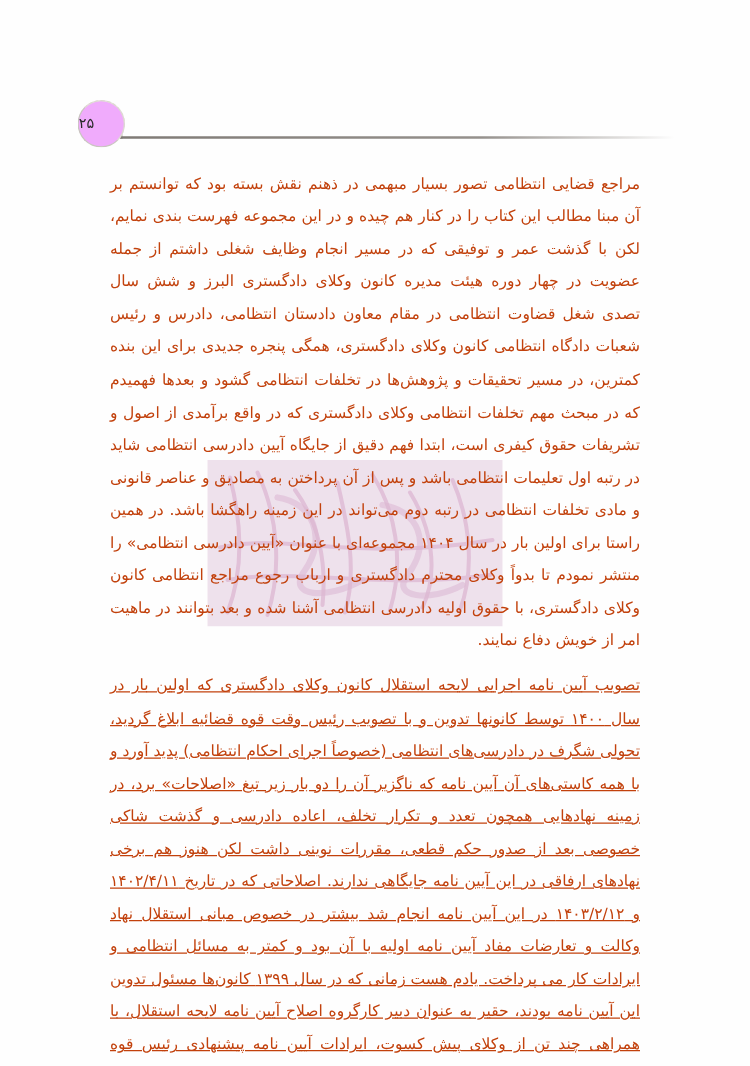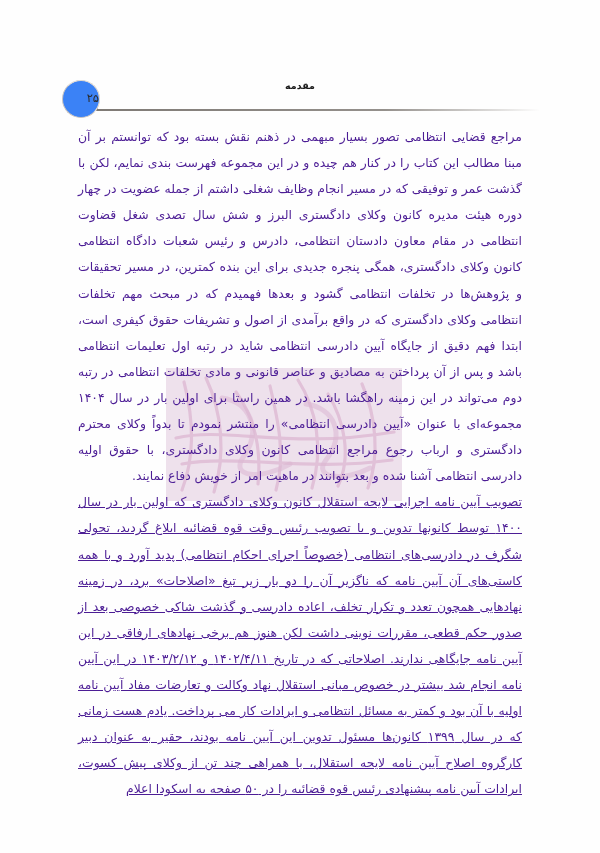--- a/index.html
+++ b/index.html
@@ -37,22 +37,22 @@
     top: 2px;
     width: 38px;
     height: 38px;
     border-radius: 50%;
     border: 1px solid #c9c4c0;
     border-top-color: #e3ded9;
     border-right-color: #ded9d4;
     box-sizing: border-box;
     display: flex;
     align-items: center;
-    justify-content: flex-start;
-    background: #3b82f6;
+    justify-content: flex-end;
+    background: #f0abfc;
     z-index: 3;
   }
   .folio-circle::before {
     content: "";
     position: absolute;
     left: -1px;
     top: -1px;
     width: 38px;
     height: 38px;
     border-radius: 50%;
@@ -124,24 +124,24 @@
   
   .content {
     position: absolute;
     left: 78px;
     top: 124px;
     width: 444px;
     z-index: 2;
   }
 
   .para {
-    margin: 0;
+    margin: 10px;
     font-size: 12.4px;
     line-height: 26.1px;
-    color: #4c1d95;
+    color: #c2410c;
     text-align: justify;
     text-align-last: right;
     direction: rtl;
     font-family: "DejaVu Sans", "Liberation Sans", sans-serif;
   }
   .para + .para {
     margin-top: 0;
     text-decoration: underline;
   }
   .para.last {
@@ -172,21 +172,20 @@
       </g>
     </svg>
   </div>
 
   <div class="page-header">
     <div class="header-rule"></div>
     <div class="header-rule-cap"></div>
     <div class="folio-circle">
       <span class="folio-number">۲۵</span>
     </div>
-    <div class="header-title">مقدمه</div>
   </div>
 
   <div class="content">
     <p class="para">مراجع قضایی انتظامی تصور بسیار مبهمی در ذهنم نقش بسته بود که توانستم بر آن مبنا مطالب این کتاب را در کنار هم چیده و در این مجموعه فهرست بندی نمایم، لکن با گذشت عمر و توفیقی که در مسیر انجام وظایف شغلی داشتم از جمله عضویت در چهار دوره هیئت مدیره کانون وکلای دادگستری البرز و شش سال تصدی شغل قضاوت انتظامی در مقام معاون دادستان انتظامی، دادرس و رئیس شعبات دادگاه انتظامی کانون وکلای دادگستری، همگی پنجره جدیدی برای این بنده کمترین، در مسیر تحقیقات و پژوهش‌ها در تخلفات انتظامی گشود و بعدها فهمیدم که در مبحث مهم تخلفات انتظامی وکلای دادگستری که در واقع برآمدی از اصول و تشریفات حقوق کیفری است، ابتدا فهم دقیق از جایگاه آیین دادرسی انتظامی شاید در رتبه اول تعلیمات انتظامی باشد و پس از آن پرداختن به مصادیق و عناصر قانونی و مادی تخلفات انتظامی در رتبه دوم می‌تواند در این زمینه راهگشا باشد. در همین راستا برای اولین بار در سال ۱۴۰۴ مجموعه‌ای با عنوان «آیین دادرسی انتظامی» را منتشر نمودم تا بدواً وکلای محترم دادگستری و ارباب رجوع مراجع انتظامی کانون وکلای دادگستری، با حقوق اولیه دادرسی انتظامی آشنا شده و بعد بتوانند در ماهیت امر از خویش دفاع نمایند.</p>
     <p class="para last">تصویب آیین نامه اجرایی لایحه استقلال کانون وکلای دادگستری که اولین بار در سال ۱۴۰۰ توسط کانونها تدوین و با تصویب رئیس وقت قوه قضائیه ابلاغ گردید، تحولی شگرف در دادرسی‌های انتظامی (خصوصاً اجرای احکام انتظامی) پدید آورد و با همه کاستی‌های آن آیین نامه که ناگزیر آن را دو بار زیر تیغ «اصلاحات» برد، در زمینه نهادهایی همچون تعدد و تکرار تخلف، اعاده دادرسی و گذشت شاکی خصوصی بعد از صدور حکم قطعی، مقررات نوینی داشت لکن هنوز هم برخی نهادهای ارفاقی در این آیین نامه جایگاهی ندارند. اصلاحاتی که در تاریخ ۱۴۰۲/۴/۱۱ و ۱۴۰۳/۲/۱۲ در این آیین نامه انجام شد بیشتر در خصوص مبانی استقلال نهاد وکالت و تعارضات مفاد آیین نامه اولیه با آن بود و کمتر به مسائل انتظامی و ایرادات کار می پرداخت. یادم هست زمانی که در سال ۱۳۹۹ کانون‌ها مسئول تدوین این آیین نامه بودند، حقیر به عنوان دبیر کارگروه اصلاح آیین نامه لایحه استقلال، با همراهی چند تن از وکلای پیش کسوت، ایرادات آیین نامه پیشنهادی رئیس قوه قضائیه را در ۵۰ صفحه به اسکودا اعلام</p>
   </div>
 
 </div>
 
 </body></html>

